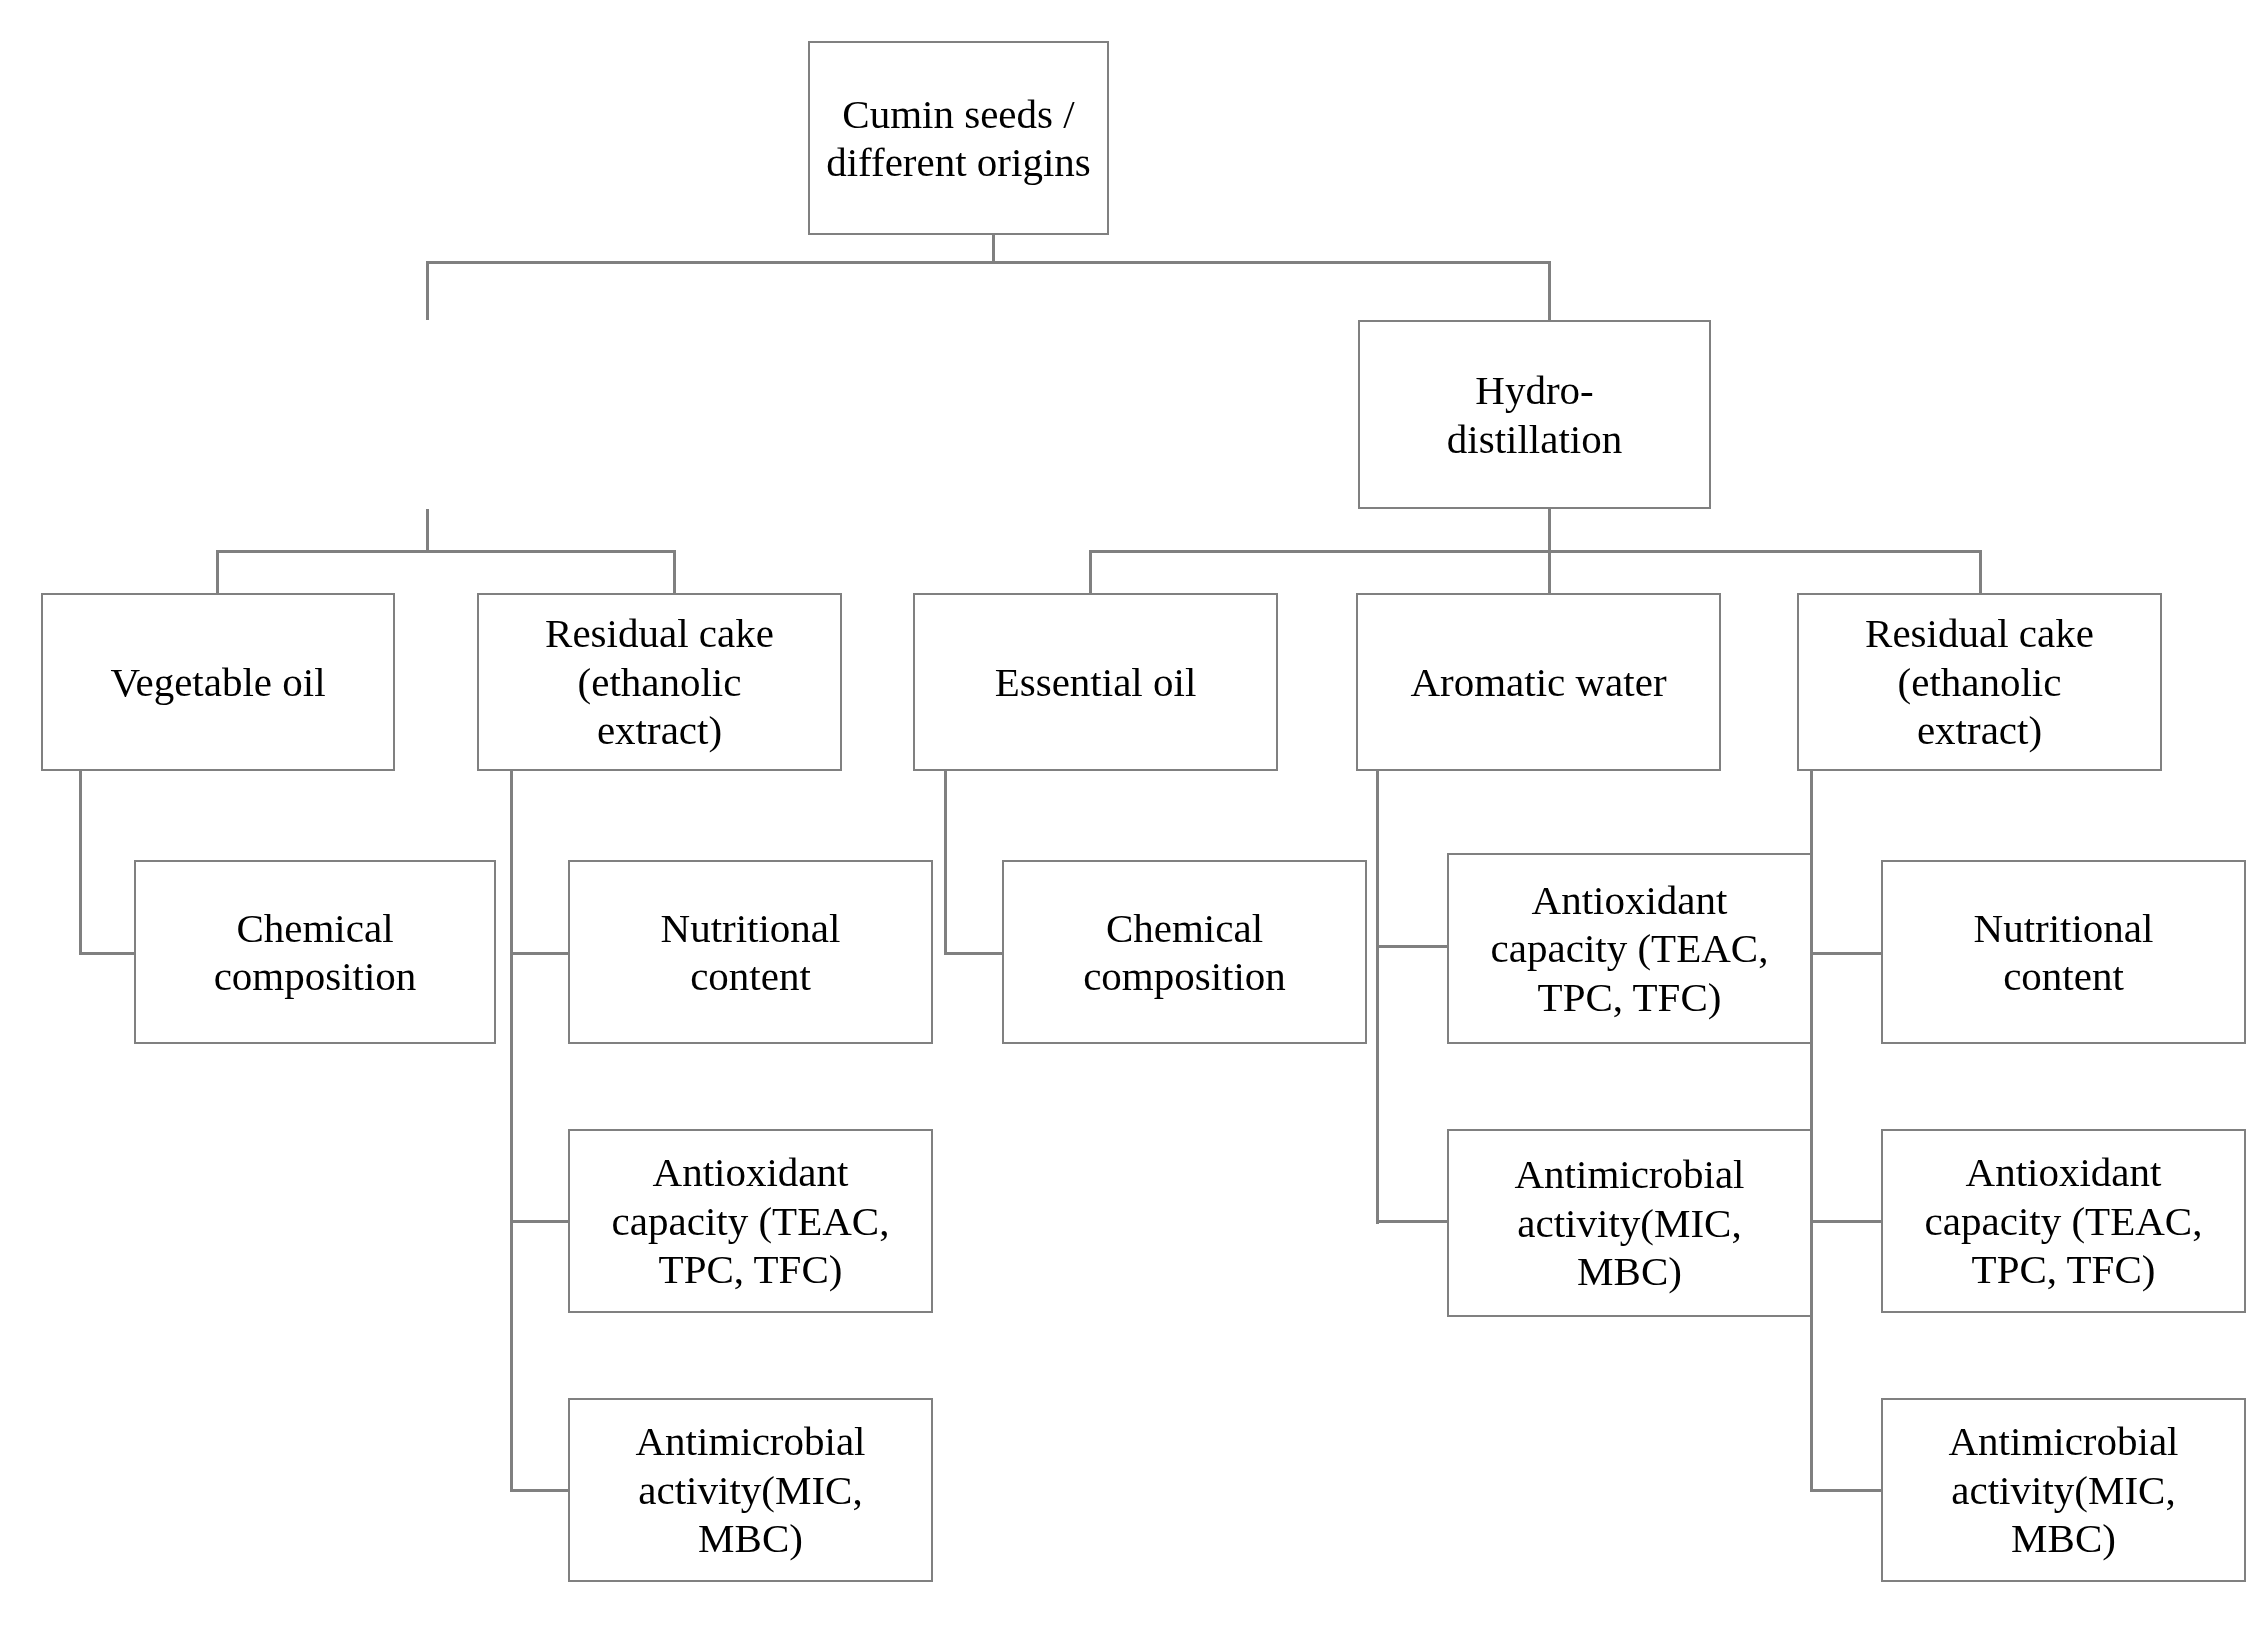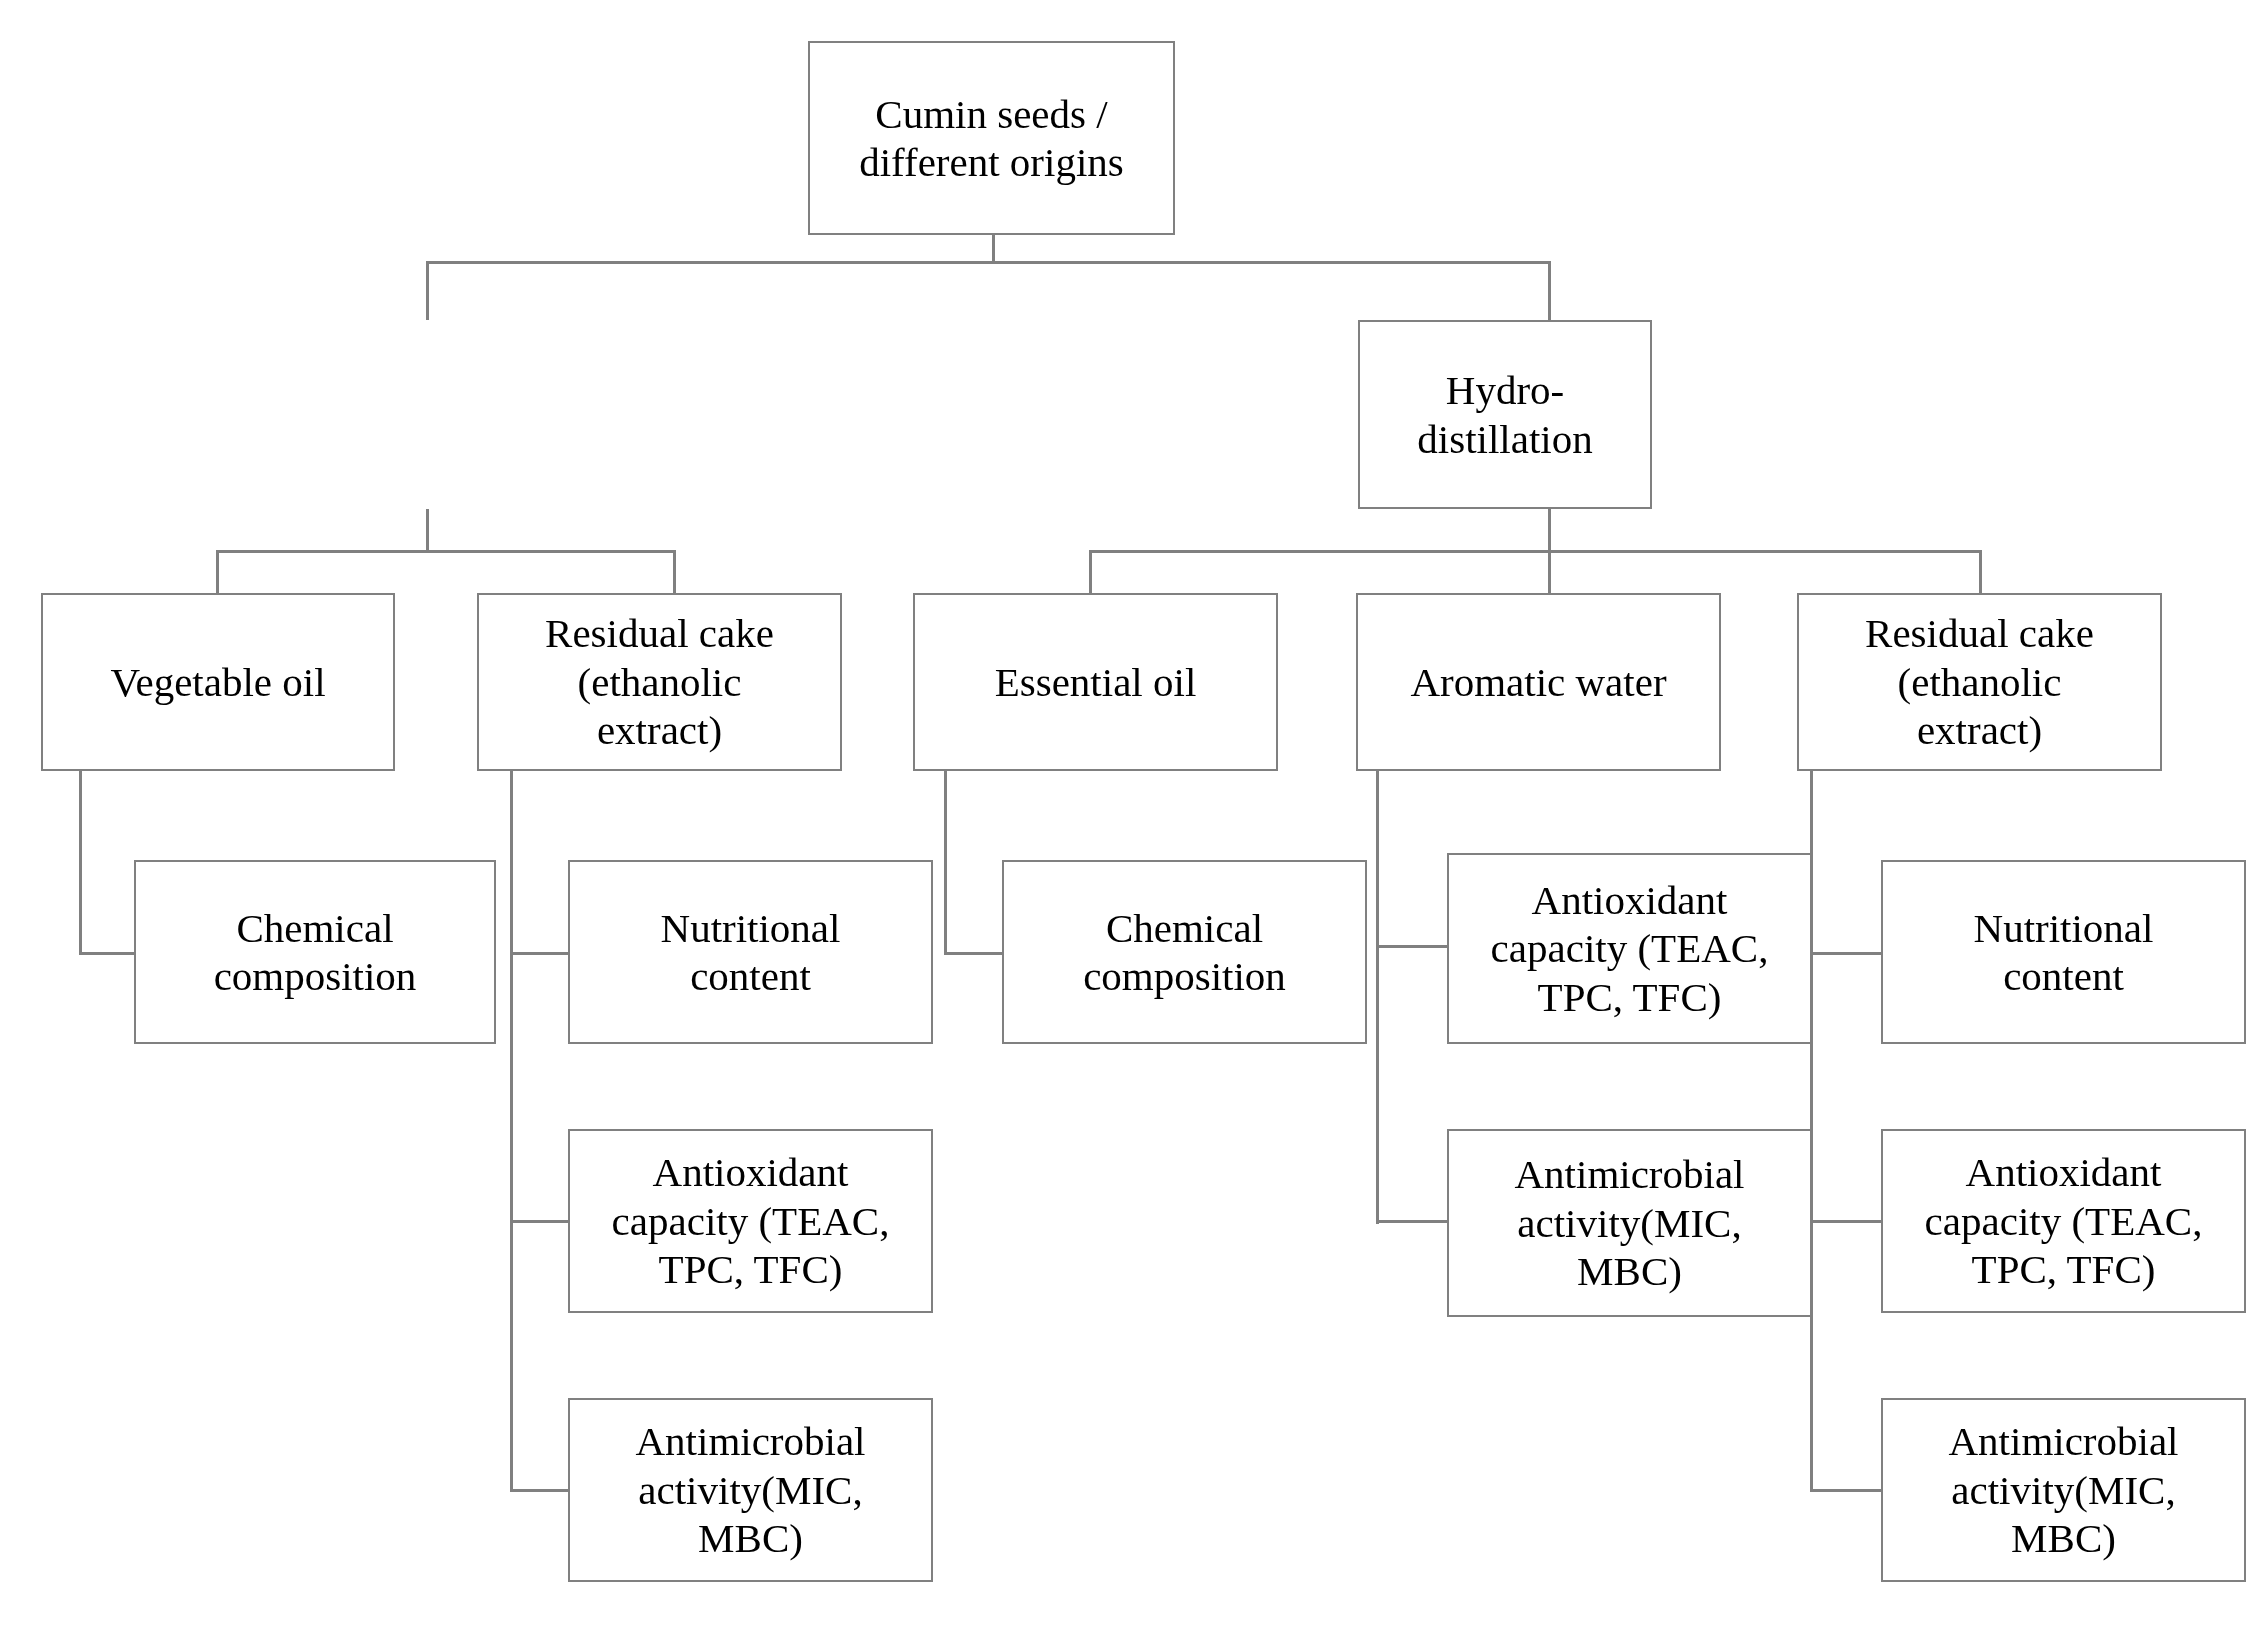--- a/index.html
+++ b/index.html
@@ -77,27 +77,27 @@
 
   <div class="conn v" style="left:1376px; top:771px; height:453px;"></div>
   <div class="conn h" style="left:1376px; top:945px; width:72px;"></div>
   <div class="conn h" style="left:1376px; top:1220px; width:72px;"></div>
 
   <div class="conn v" style="left:1810px; top:771px; height:721px;"></div>
   <div class="conn h" style="left:1810px; top:952px; width:72px;"></div>
   <div class="conn h" style="left:1810px; top:1220px; width:72px;"></div>
   <div class="conn h" style="left:1810px; top:1489px; width:72px;"></div>
 
-  <div class="node" style="left:808px; top:41px; width:367px; height:194px;">
+  <div class="node" style="left:808px; top:41px; width:301px; height:194px;">
     <span class="label">Cumin seeds /
 different origins</span>
   </div>
 
 
-  <div class="node" style="left:1358px; top:320px; width:294px; height:189px;">
+  <div class="node" style="left:1358px; top:320px; width:353px; height:189px;">
     <span class="label">Hydro-
 distillation</span>
   </div>
 
   <div class="node" style="left:41px; top:593px; width:354px; height:178px;">
     <span class="label">Vegetable oil</span>
   </div>
 
   <div class="node" style="left:477px; top:593px; width:365px; height:178px;">
     <span class="label">Residual cake

